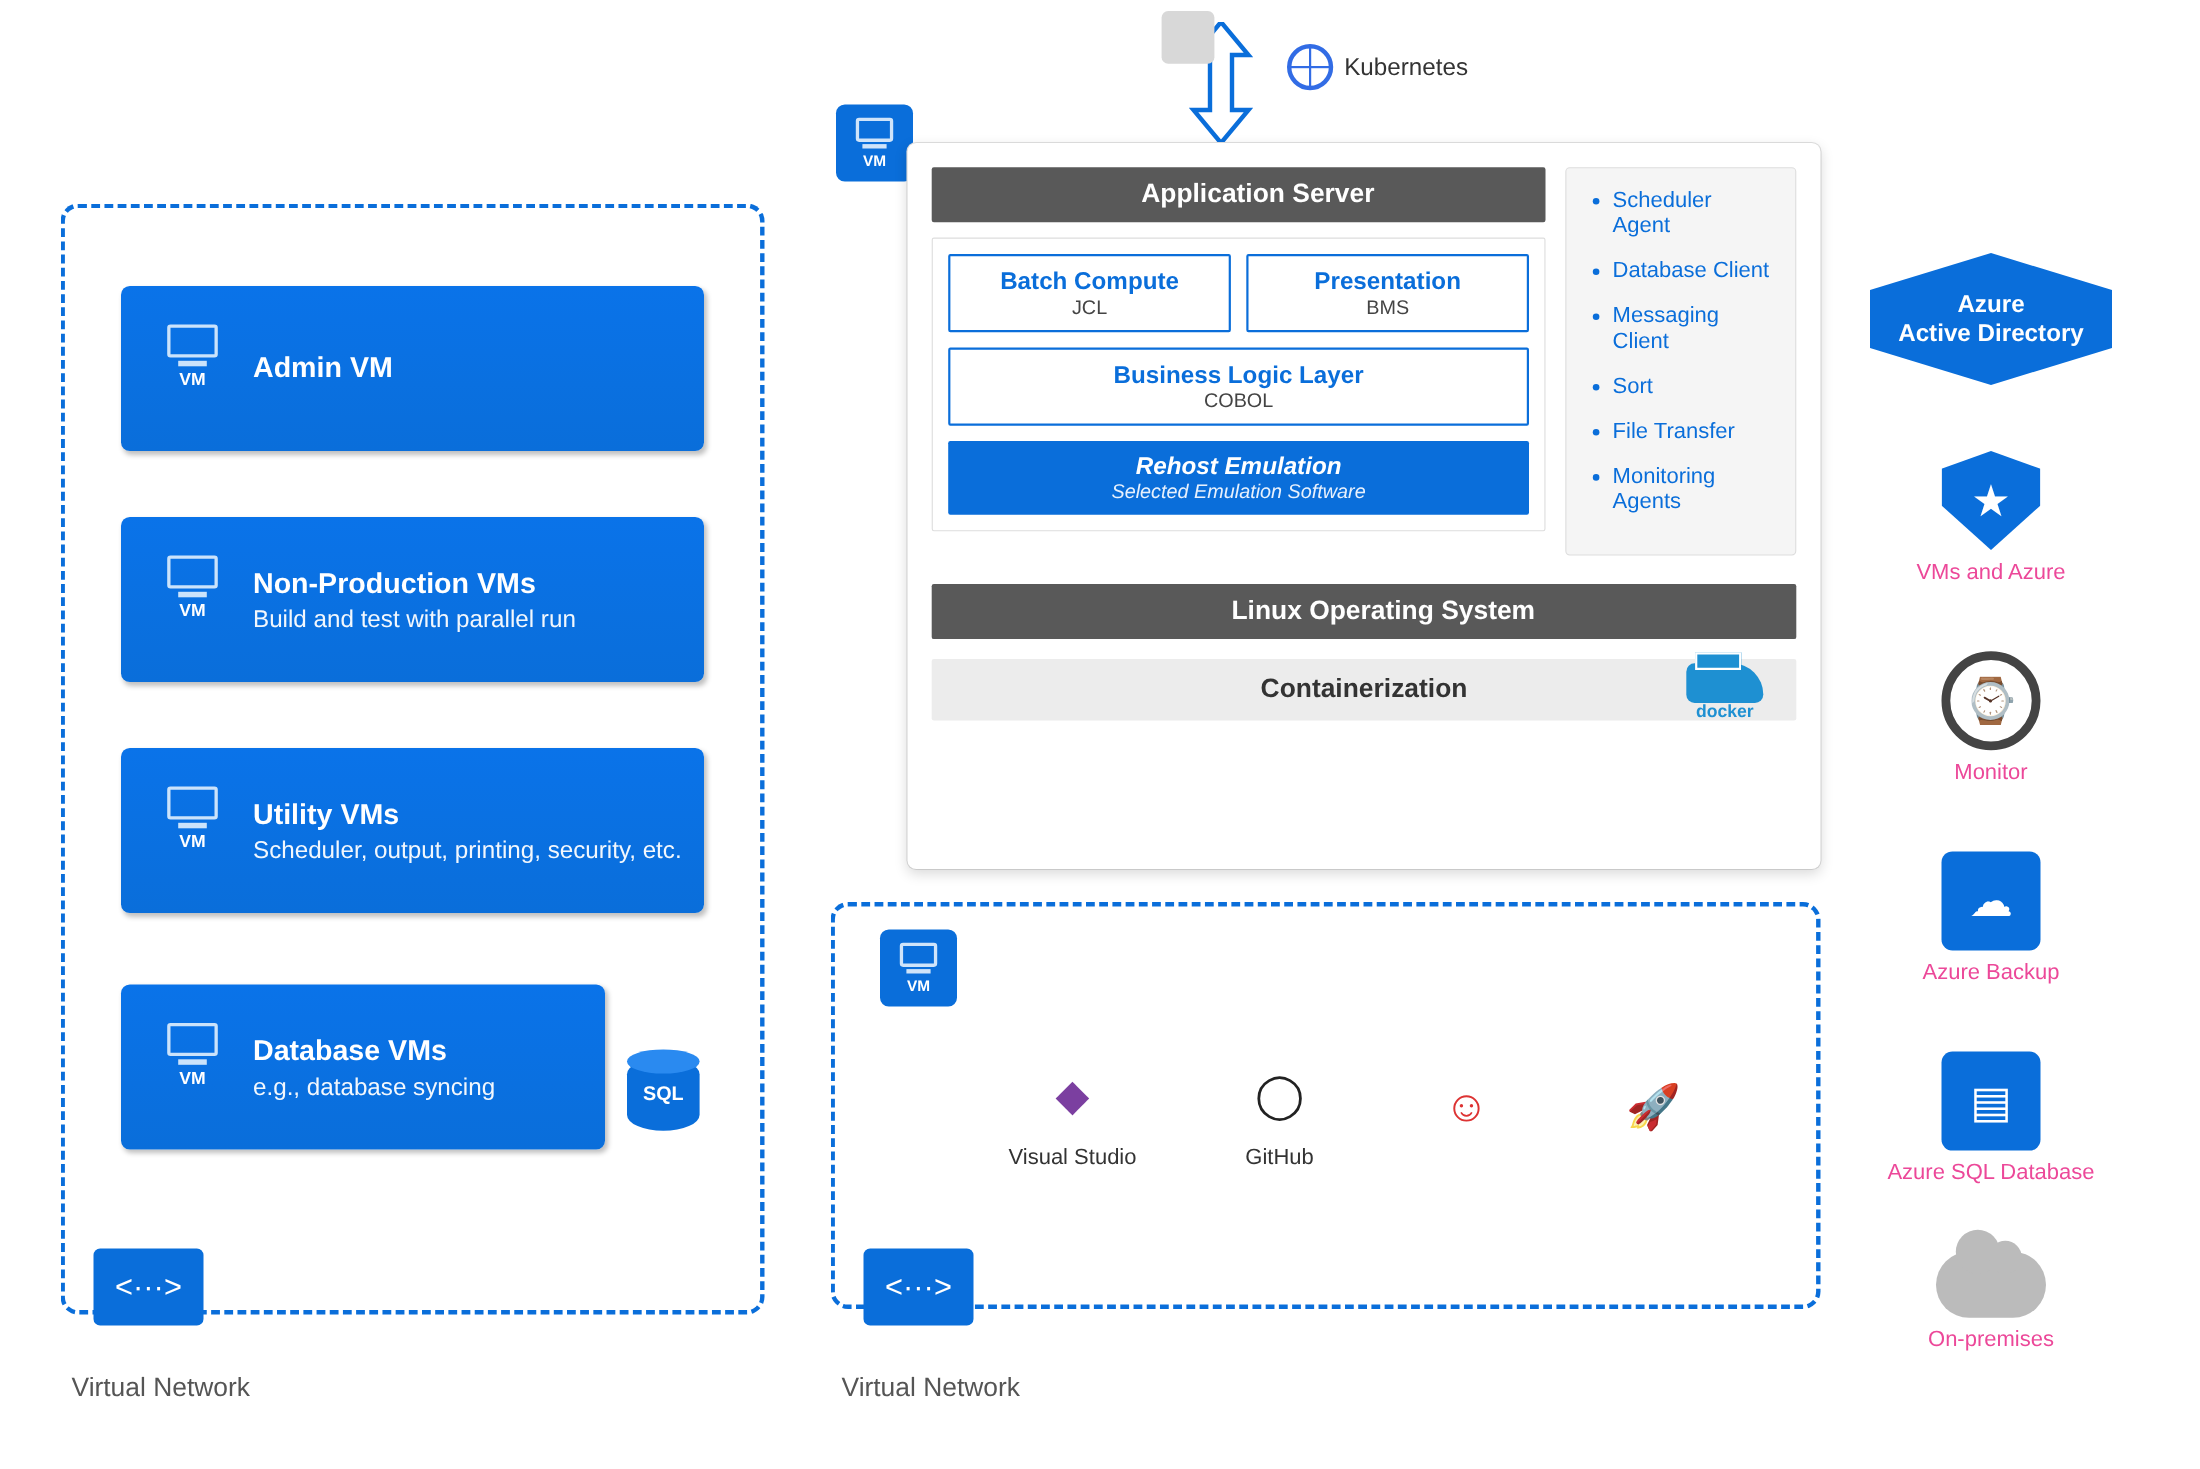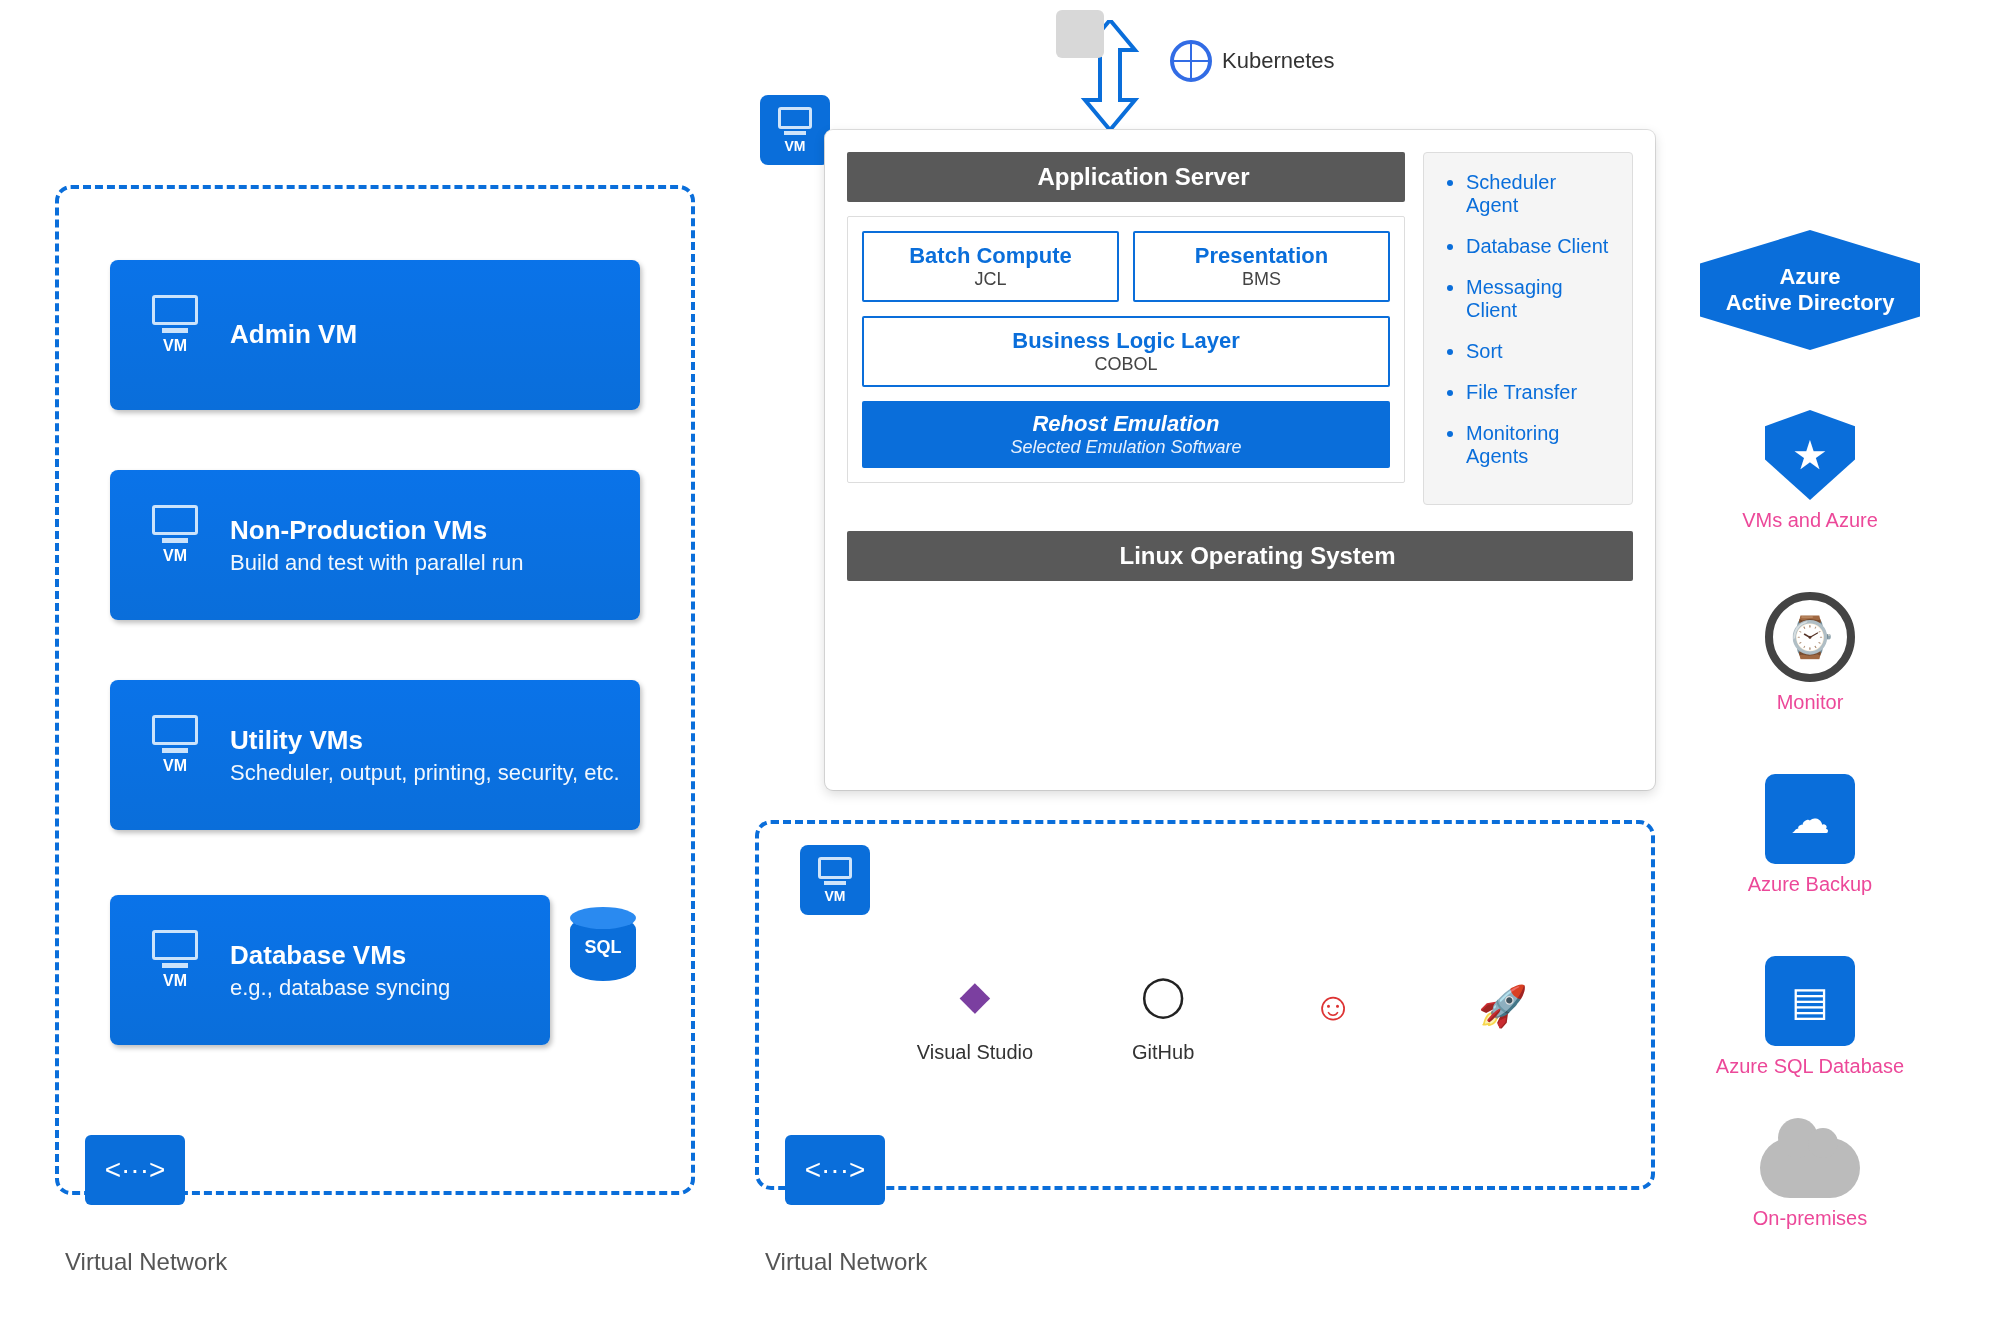--- a/index.html
+++ b/index.html
@@ -295,21 +295,21 @@
     <div class="vm-mini">
         <div class="monitor"></div>
         <div class="base"></div>
         <div class="lbl">VM</div>
       </div>
     <div class="txt">
         <div class="t1">Database VMs</div>
       <div class="t2">e.g., database syncing</div>
       </div>
   </div>
-  <div class="sql-db" style="top:915px;left:570px;text-decoration:underline;">
+  <div class="sql-db" style="top:962px;left:570px;text-decoration:underline;">
     <div class="cyl">
         <div class="cap"></div>
         <div class="label">SQL</div>
       </div>
   </div>
 
   <div class="dashed-box" style="top:820px;left:755px;width:900px;height:370px;"></div>
   <div class="vm-icon" style="top:845px;left:800px;">
     <div class="monitor"></div>
       <div class="base"></div>
@@ -369,20 +369,27 @@
             <li>Scheduler Agent</li>
             <li>Database Client</li>
             <li>Messaging Client</li>
             <li>Sort</li>
             <li>File Transfer</li>
             <li>Monitoring Agents</li>
           </ul>
       </div>
     </div>
     <div class="bar" style="margin-top:26px;">Linux Operating System</div>
+    <div class="lightbar" style="margin-top:18px;">
+      <span>Containerization</span>
+      <div class="docker-icon" style="position:absolute;right:30px;top:4px;">
+        <div class="whale"></div>
+        <div style="font-weight:600;">docker</div>
+      </div>
+    </div>
   </div>
 
   <div class="azure-col">
     <div class="azure-head">
       <div>Azure</div>
       <div>Active Directory</div>
     </div>
 
     <div class="azure-item">
       <div class="ic shield">★</div>

